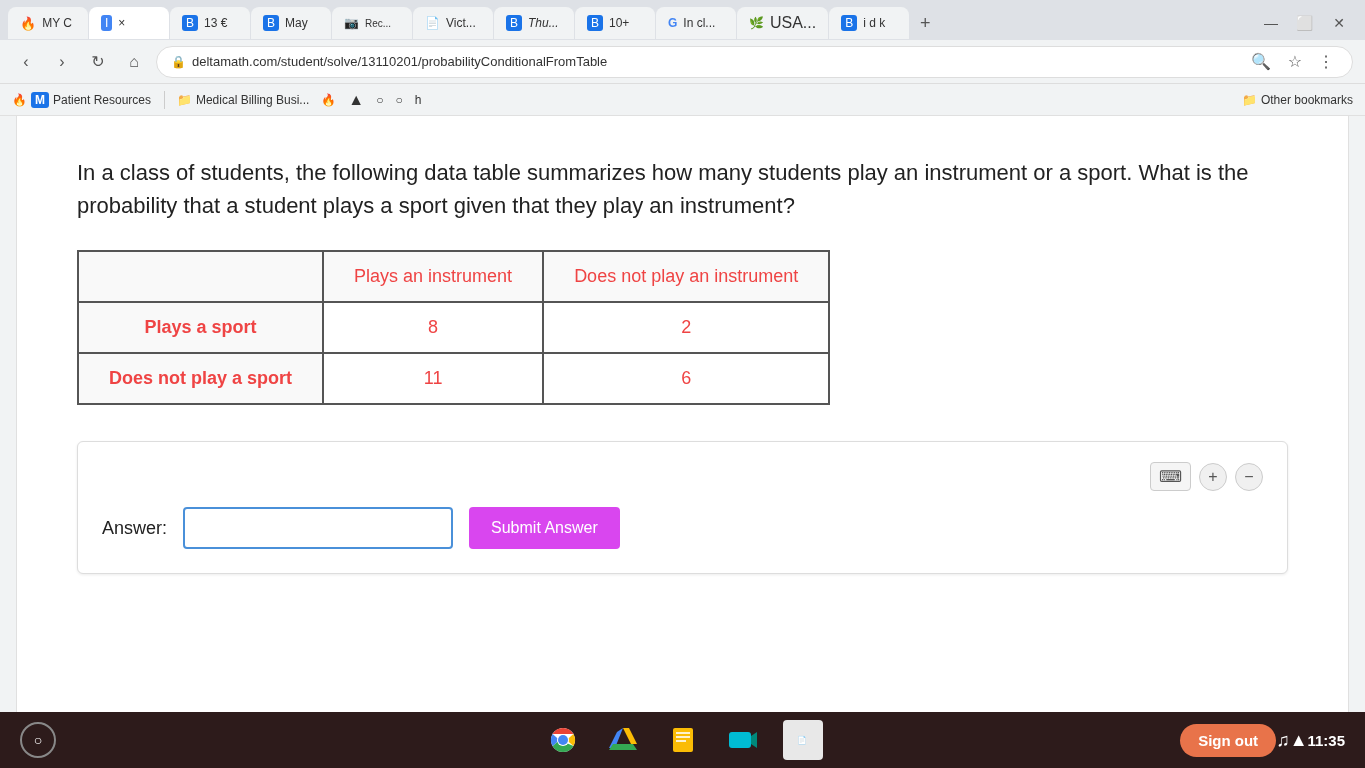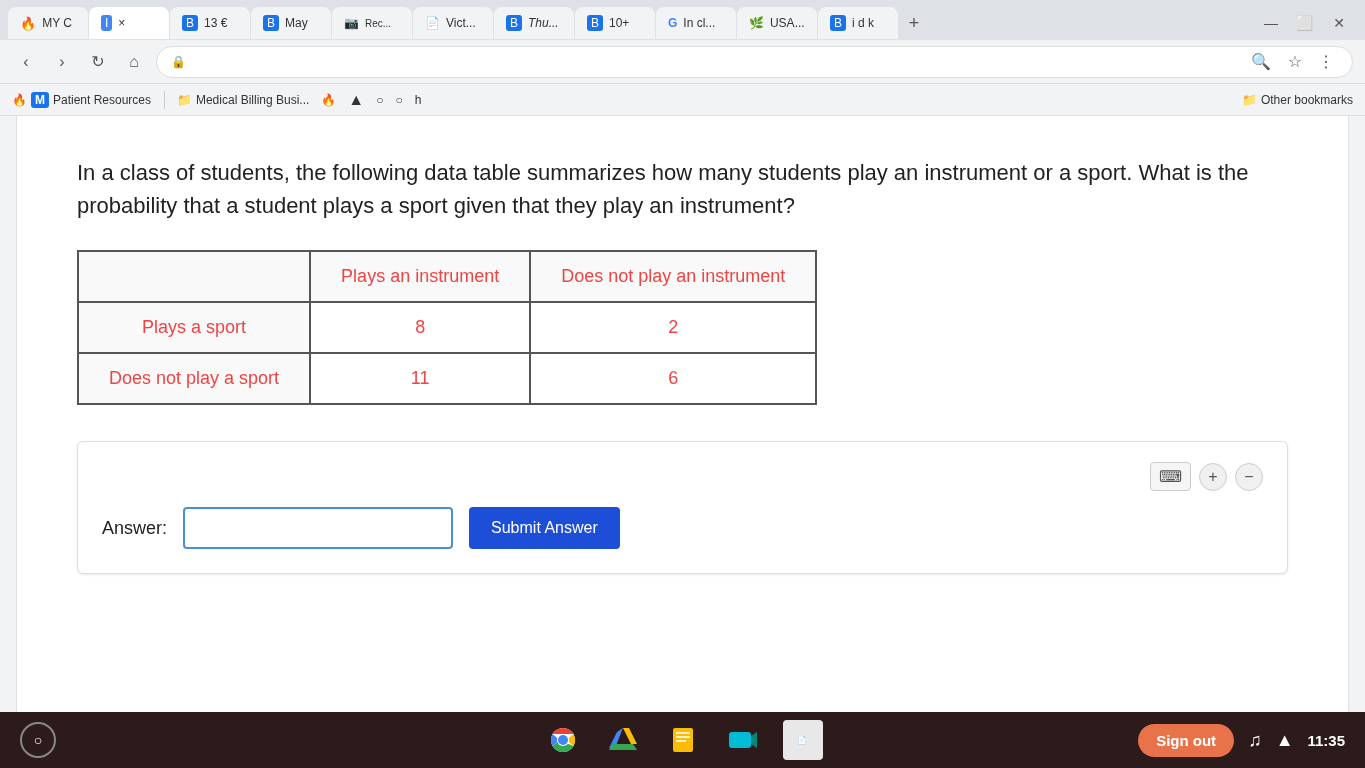--- a/index.html
+++ b/index.html
@@ -21,40 +21,40 @@
 
     
     .page-content { background: #fff; width: 1333px; margin: 0 auto; padding: 40px 60px; height: calc(768px - 40px - 44px - 32px - 56px); overflow: hidden; border-left: 1px solid #e0e0e0; border-right: 1px solid #e0e0e0; }
 
     .question-text { font-size: 22px; color: #222; line-height: 1.5; margin-bottom: 28px; }
 
     
     .data-table { border-collapse: collapse; border: 2px solid #555; margin-bottom: 36px; }
     .data-table th, .data-table td { border: 2px solid #555; padding: 14px 30px; text-align: center; font-size: 18px; color: #ef4444; min-width: 120px; }
     .data-table .header-cell { font-weight: normal; background: #f9f9f9; }
-    .data-table .row-header { background: #f9f9f9; font-weight: normal; border-radius: 6px; }
+    .data-table .row-header { background: #f9f9f9; font-weight: bold; border-radius: 6px; }
     .data-table .empty-cell { background: #f9f9f9; }
 
     
     .answer-section { background: #fff; border: 1px solid #ddd; border-radius: 6px; padding: 20px 24px 24px; margin-top: 10px; box-shadow: 0 1px 3px rgba(0,0,0,0.08); }
     .answer-tools { display: flex; justify-content: flex-end; align-items: center; gap: 8px; margin-bottom: 16px; }
     .keyboard-icon { background: #f5f5f5; border: 1px solid #ccc; border-radius: 4px; padding: 4px 8px; font-size: 16px; color: #555; cursor: pointer; }
     .zoom-btn { width: 28px; height: 28px; border-radius: 50%; background: #f0f0f0; border: 1px solid #ccc; display: flex; align-items: center; justify-content: center; font-size: 16px; color: #555; cursor: pointer; }
     .answer-row { display: flex; align-items: center; gap: 16px; }
     .answer-label { font-size: 18px; color: #222; white-space: nowrap; }
     .answer-input { border: 2px solid #4a90d9; border-radius: 4px; padding: 8px 12px; font-size: 16px; width: 270px; outline: none; height: 42px; }
-    .submit-btn { background: #1d4ed8; color: #fff; border: none; border-radius: 4px; padding: 10px 22px; font-size: 16px; cursor: pointer; height: 42px; }
+    .submit-btn { background: #d946ef; color: #fff; border: none; border-radius: 4px; padding: 10px 22px; font-size: 16px; cursor: pointer; height: 42px; }
 
     
     .taskbar { position: fixed; bottom: 0; left: 0; width: 1365px; height: 56px; background: #2d1b1b; display: flex; align-items: center; justify-content: space-between; padding: 0 20px; }
     .taskbar-left { display: flex; align-items: center; gap: 12px; }
     .taskbar-circle { width: 36px; height: 36px; border-radius: 50%; border: 2px solid #888; display: flex; align-items: center; justify-content: center; color: #fff; font-size: 14px; }
     .taskbar-center { display: flex; align-items: center; gap: 20px; position: absolute; left: 50%; transform: translateX(-50%); }
     .taskbar-app { width: 40px; height: 40px; border-radius: 50%; display: flex; align-items: center; justify-content: center; font-size: 22px; }
-    .taskbar-right { display: flex; align-items: center; gap: 14px; color: #fff; font-size: 14px; }
+    .taskbar-right { display: flex; align-items: center; color: #fff; font-size: 14px; }
     .sign-out-btn { background: #e8734a; color: #fff; border: none; border-radius: 20px; padding: 8px 18px; font-size: 15px; cursor: pointer; font-weight: bold; }
     .wifi-icon { color: #fff; font-size: 18px; }
 
     
     .addr-right { display: flex; align-items: center; gap: 8px; margin-left: auto; }
     .addr-icon-btn { background: none; border: none; color: #555; font-size: 16px; cursor: pointer; padding: 2px 4px; }
     
     
     .tabs-container { display: flex; align-items: flex-end; gap: 1px; overflow: hidden; }
     .new-tab-btn { width: 28px; height: 28px; display: flex; align-items: center; justify-content: center; border-radius: 50%; border: none; background: none; color: #555; font-size: 18px; cursor: pointer; }
@@ -97,21 +97,21 @@
       <div class="tab">
         <span style="font-size:12px; background:#1a73e8; color:#fff; border-radius:3px; padding:1px 4px;">B</span>
         <span style="font-size:12px;text-align:right;">10+</span>
       </div>
       <div class="tab">
         <span style="font-size:12px; color:#4285f4; font-weight:bold;">G</span>
         <span style="font-size:12px;">In cl...</span>
       </div>
       <div class="tab">
         <span style="font-size:12px;">🌿</span>
-        <span style="font-size:12px;text-align:center;">USA...</span>
+        <span style="font-size:16px;text-align:center;">USA...</span>
       </div>
       <div class="tab">
         <span style="font-size:12px; background:#1a73e8; color:#fff; border-radius:3px; padding:1px 4px;">B</span>
         <span style="font-size:12px;">i d k</span>
       </div>
     </div>
     <button class="new-tab-btn">+</button>
     <div style="margin-left:auto; display:flex; gap:6px; padding-right:4px;">
       <button class="nav-btn" style="font-size:14px;">—</button>
       <button class="nav-btn" style="font-size:14px;">⬜</button>
@@ -119,20 +119,21 @@
     </div>
   </div>
 
   <div class="browser-controls">
     <button class="nav-btn">‹</button>
     <button class="nav-btn">›</button>
     <button class="nav-btn">↻</button>
     <button class="nav-btn">⌂</button>
     <div class="address-bar">
       <span class="lock-icon">🔒</span>
+      <span>deltamath.com/student/solve/13110201/probabilityConditionalFromTable</span>
       <div class="addr-right">
         <button class="addr-icon-btn">🔍</button>
         <button class="addr-icon-btn">☆</button>
         <button class="addr-icon-btn">⋮</button>
       </div>
     </div>
   </div>
 
   <div class="bookmarks-bar">
     <div class="bookmark-item">

